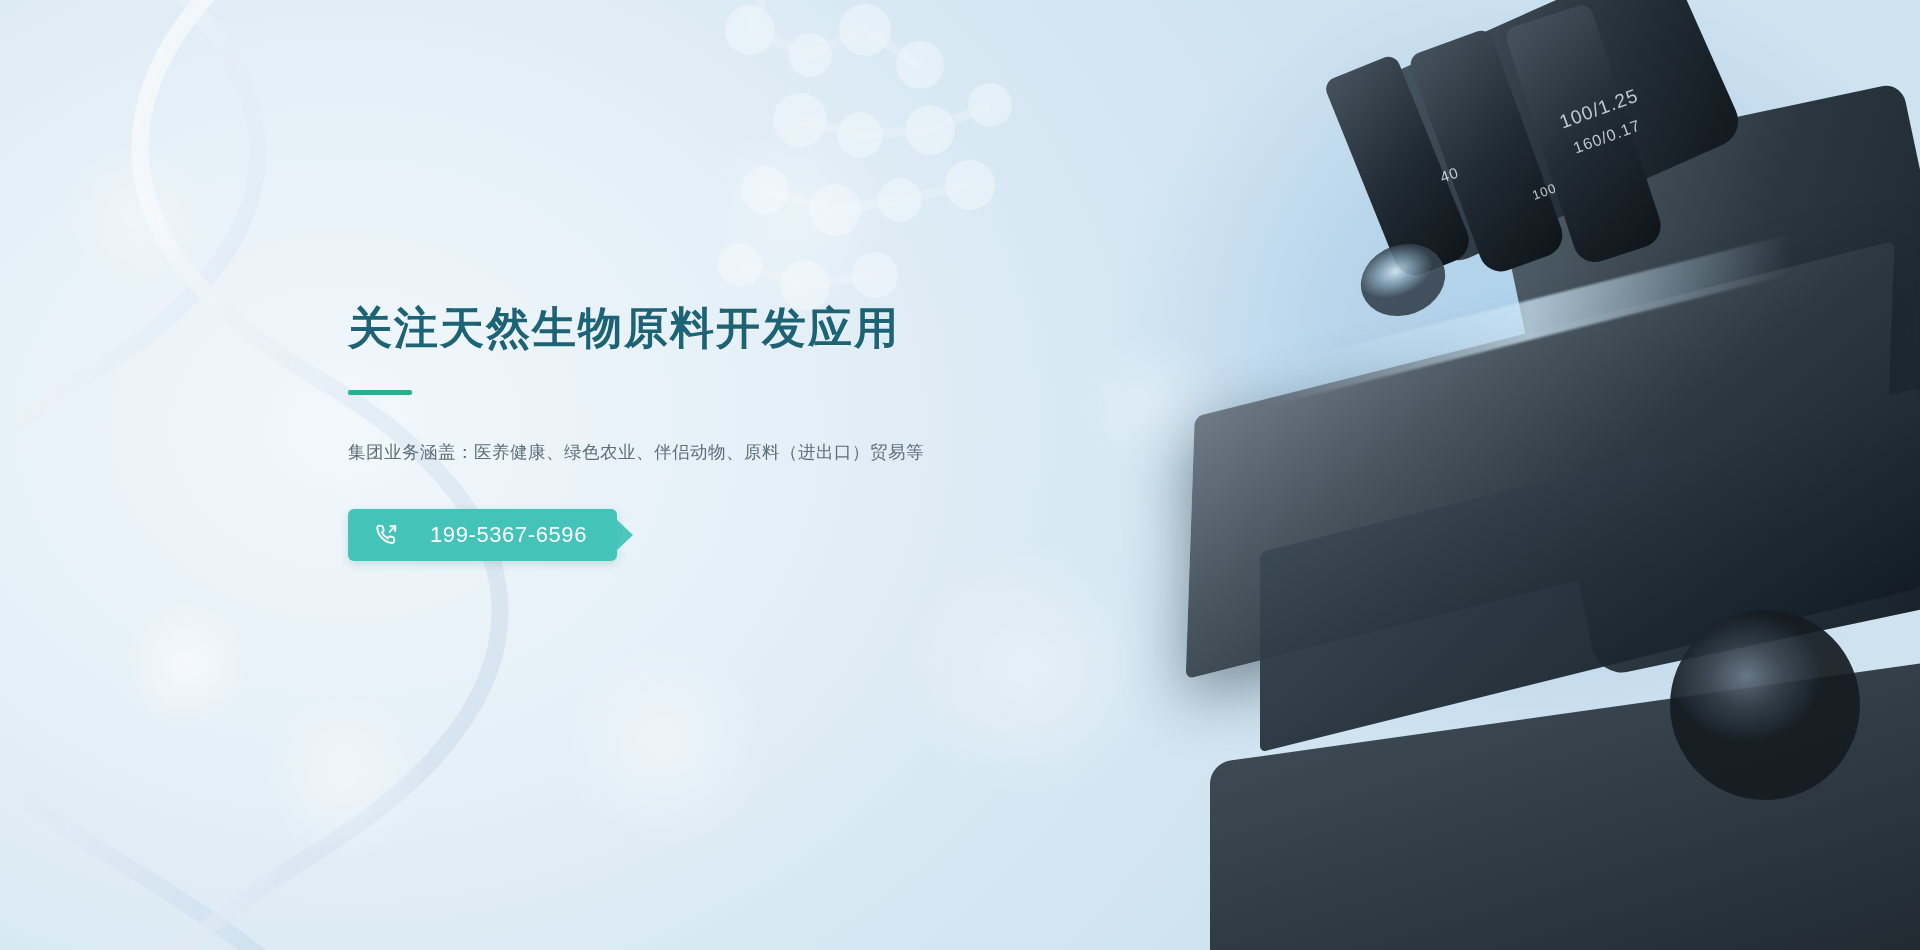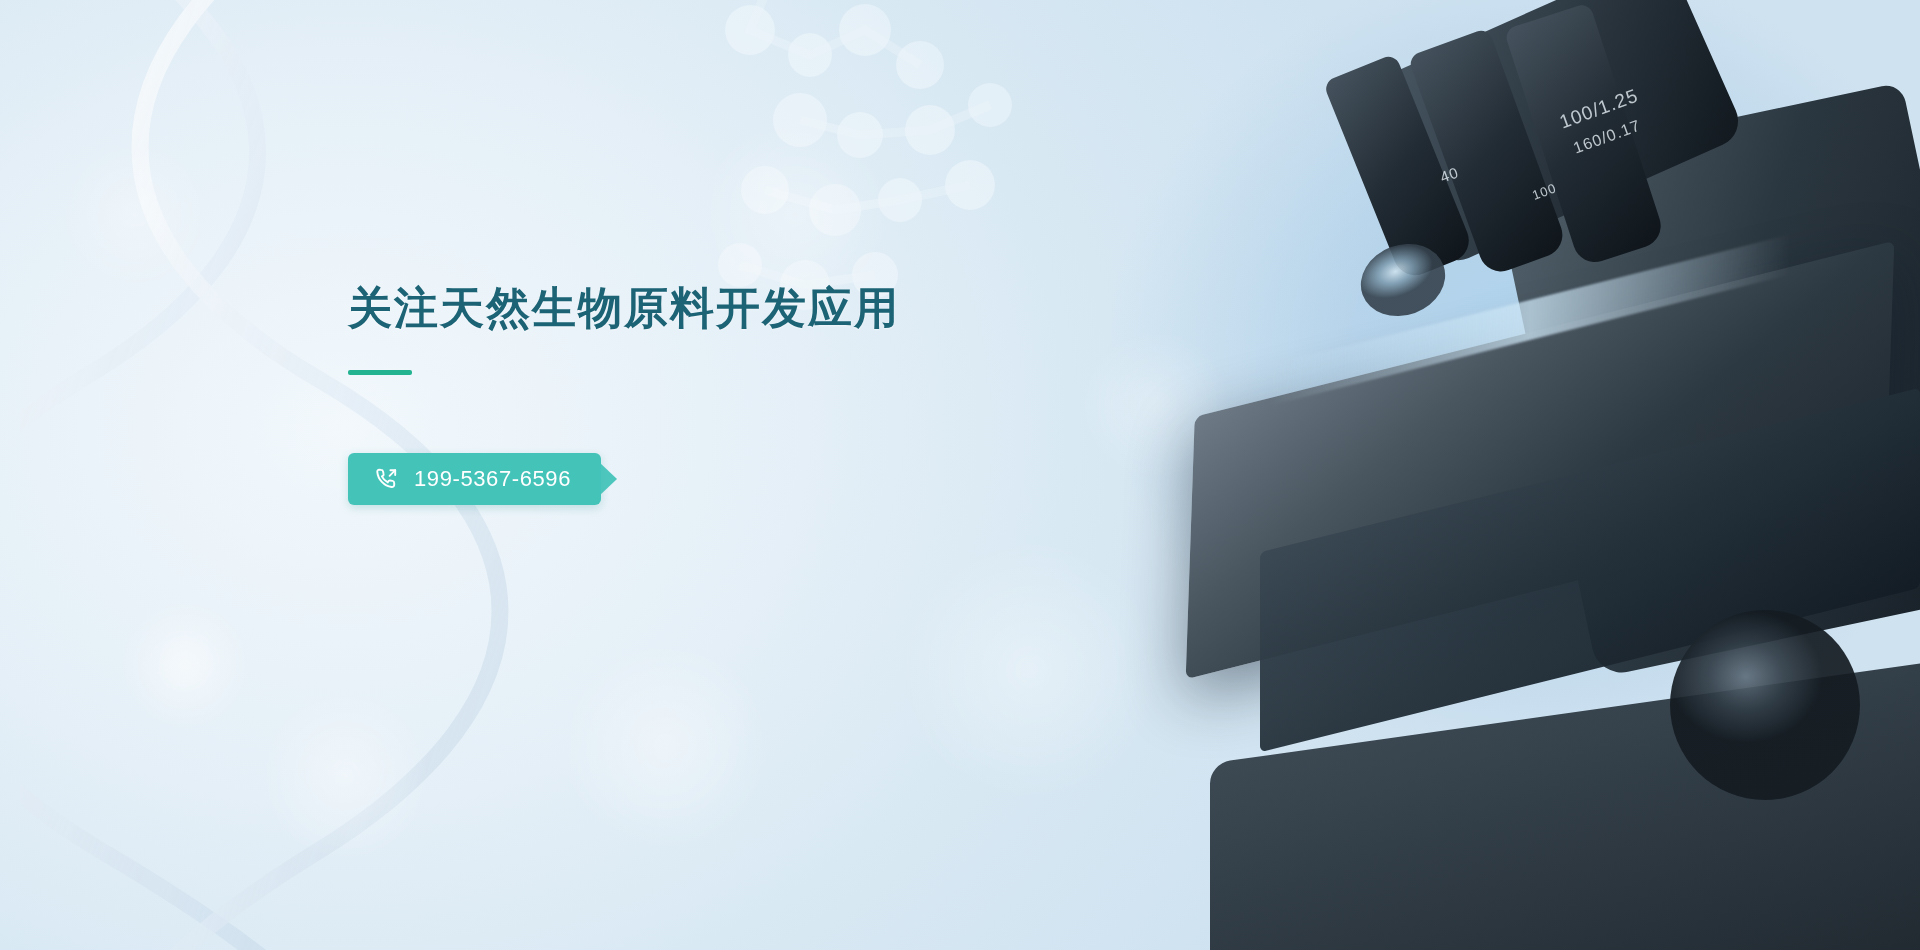--- a/index.html
+++ b/index.html
@@ -147,21 +147,21 @@
     width: 560px; height: 760px;
     opacity: .5;
   }
 
   
   .bokeh { position: absolute; border-radius: 50%; pointer-events: none; }
 
   
   .content {
     position: absolute;
-    left: 348px; top: 284px;
+    left: 348px; top: 304px;
     width: 760px;
   }
   .headline {
     margin: 0;
     font-size: 44px;
     font-weight: bold;
     letter-spacing: 2px;
     color: #1b6375;
     line-height: 1.1;
     text-shadow: 0 1px 2px rgba(255,255,255,0.5);
@@ -183,21 +183,21 @@
 
   .cta-wrap {
     margin-top: 38px;
     position: relative;
     display: inline-block;
   }
   .cta {
     position: relative;
     display: inline-flex;
     align-items: center;
-    gap: 14px;
+    gap: 30px;
     background: #44c3b9;
     color: #ffffff;
     border: none;
     padding: 13px 30px 13px 26px;
     border-radius: 6px;
     font-size: 22px;
     letter-spacing: .6px;
     cursor: pointer;
     font-family: "Liberation Sans", sans-serif;
     box-shadow: 0 3px 10px rgba(40,150,140,0.22);
@@ -311,20 +311,21 @@
     <div class="scope-stage2"></div>
     <div class="scope-knob"></div>
   </div>
 
   <div class="content">
     <h1 class="headline">关注天然生物原料开发应用</h1>
 
     <div class="divider"></div>
 
     <div class="desc">
+      <span class="desc-line">集团业务涵盖：医养健康、绿色农业、伴侣动物、原料（进出口）贸易等</span>
     </div>
 
     <div class="cta-wrap">
       <button class="cta">
         <span class="cta-icon">
           <svg width="26" height="26" viewBox="0 0 26 26" fill="none" stroke="#ffffff" stroke-width="1.9" stroke-linecap="round" stroke-linejoin="round">
             <path d="M5.2 3.6 C4.0 3.6 3.2 4.6 3.3 5.8 C3.9 13.4 10.1 20.0 17.6 21.0 C19.0 21.2 20.2 20.2 20.2 18.9 L20.2 16.9 C20.2 15.9 19.5 15.1 18.5 14.9 L16.1 14.5 C15.3 14.4 14.5 14.8 14.2 15.5 L13.8 16.4 C11.2 15.1 9.1 13.0 7.9 10.4 L8.8 9.9 C9.5 9.5 9.8 8.7 9.6 8.0 L9.1 5.6 C8.9 4.6 8.1 3.9 7.1 3.9 Z"></path>
             <path d="M16.4 4.2 L21.2 4.2 L21.2 9.0"></path>
             <path d="M21.2 4.2 L15.6 9.8"></path>
           </svg>

